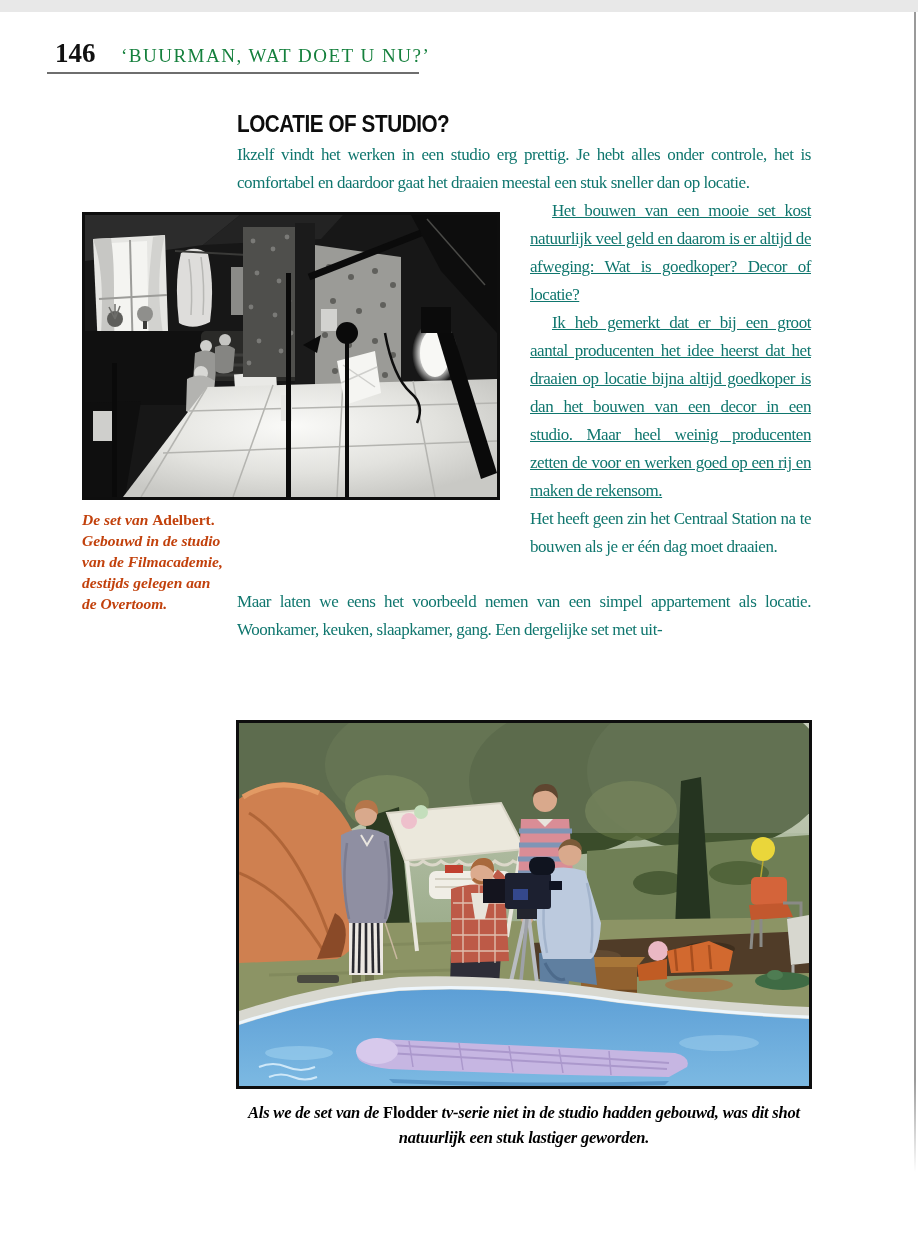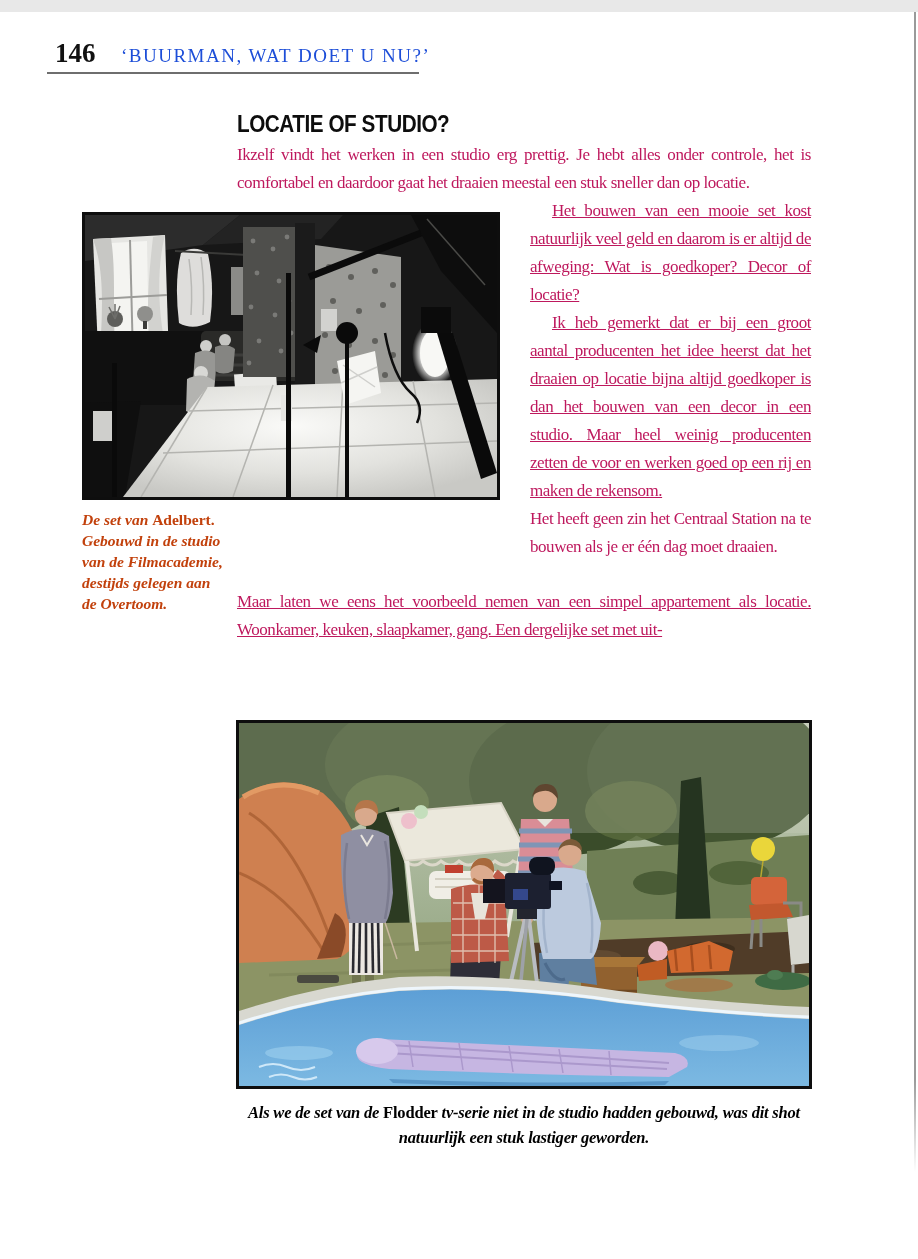--- a/index.html
+++ b/index.html
@@ -5,41 +5,41 @@
   html,body{margin:0;padding:0;background:#e8e8e8;}
   #page{
     position:relative;width:918px;height:1259px;background:#ffffff;
     font-family:"Liberation Serif",serif;color:#161616;overflow:hidden;
     margin:12px auto;
   }
   .abs{position:absolute;}
 
   
   #page-number{left:55px;top:26px;font-size:27px;font-weight:bold;color:#111;}
-  #running-header{left:121px;top:33px;font-size:19px;color:#1d4ed8;letter-spacing:1.5px;}
+  #running-header{left:121px;top:33px;font-size:19px;color:#15803d;letter-spacing:1.5px;}
   #header-rule{left:47px;top:60px;width:372px;height:2px;background:#6e6e6e;}
 
   
   #page-edge{left:914px;top:0;width:2px;height:1160px;
     background:linear-gradient(#9a9a9a 0 92%,rgba(154,154,154,0) 100%);}
 
   
   #article-heading{
     left:237px;top:99px;font-family:"Liberation Sans",sans-serif;
     font-weight:bold;font-size:23px;letter-spacing:-0.5px;
     transform:scaleX(0.9);transform-origin:left top;white-space:nowrap;color:#0d0d0d;
   }
   #body-text{
     left:237px;top:129px;width:574px;
     font-size:17px;line-height:28px;letter-spacing:-0.45px;
-    text-align:justify;color:#be185d;
+    text-align:justify;color:#0f766e;
   }
   #body-text p{margin:0;}
   #body-text p.indent{text-indent:22px;text-decoration:underline;}
-  #body-text p.space-before{margin-top:27px;text-decoration:underline;}
+  #body-text p.space-before{margin-top:27px;}
   .float-pusher{float:left;width:0;height:57px;}
   .photo-gap{float:left;clear:left;width:293px;height:363px;}
 
   
   .photo-frame{border:3px solid #0e0e0e;background:#111;line-height:0;}
   #bw-photo{left:82px;top:200px;width:418px;height:288px;box-sizing:border-box;}
   #color-photo{left:236px;top:708px;width:576px;height:369px;box-sizing:border-box;}
   .photo-frame svg{width:100%;height:100%;display:block;}
 
   

